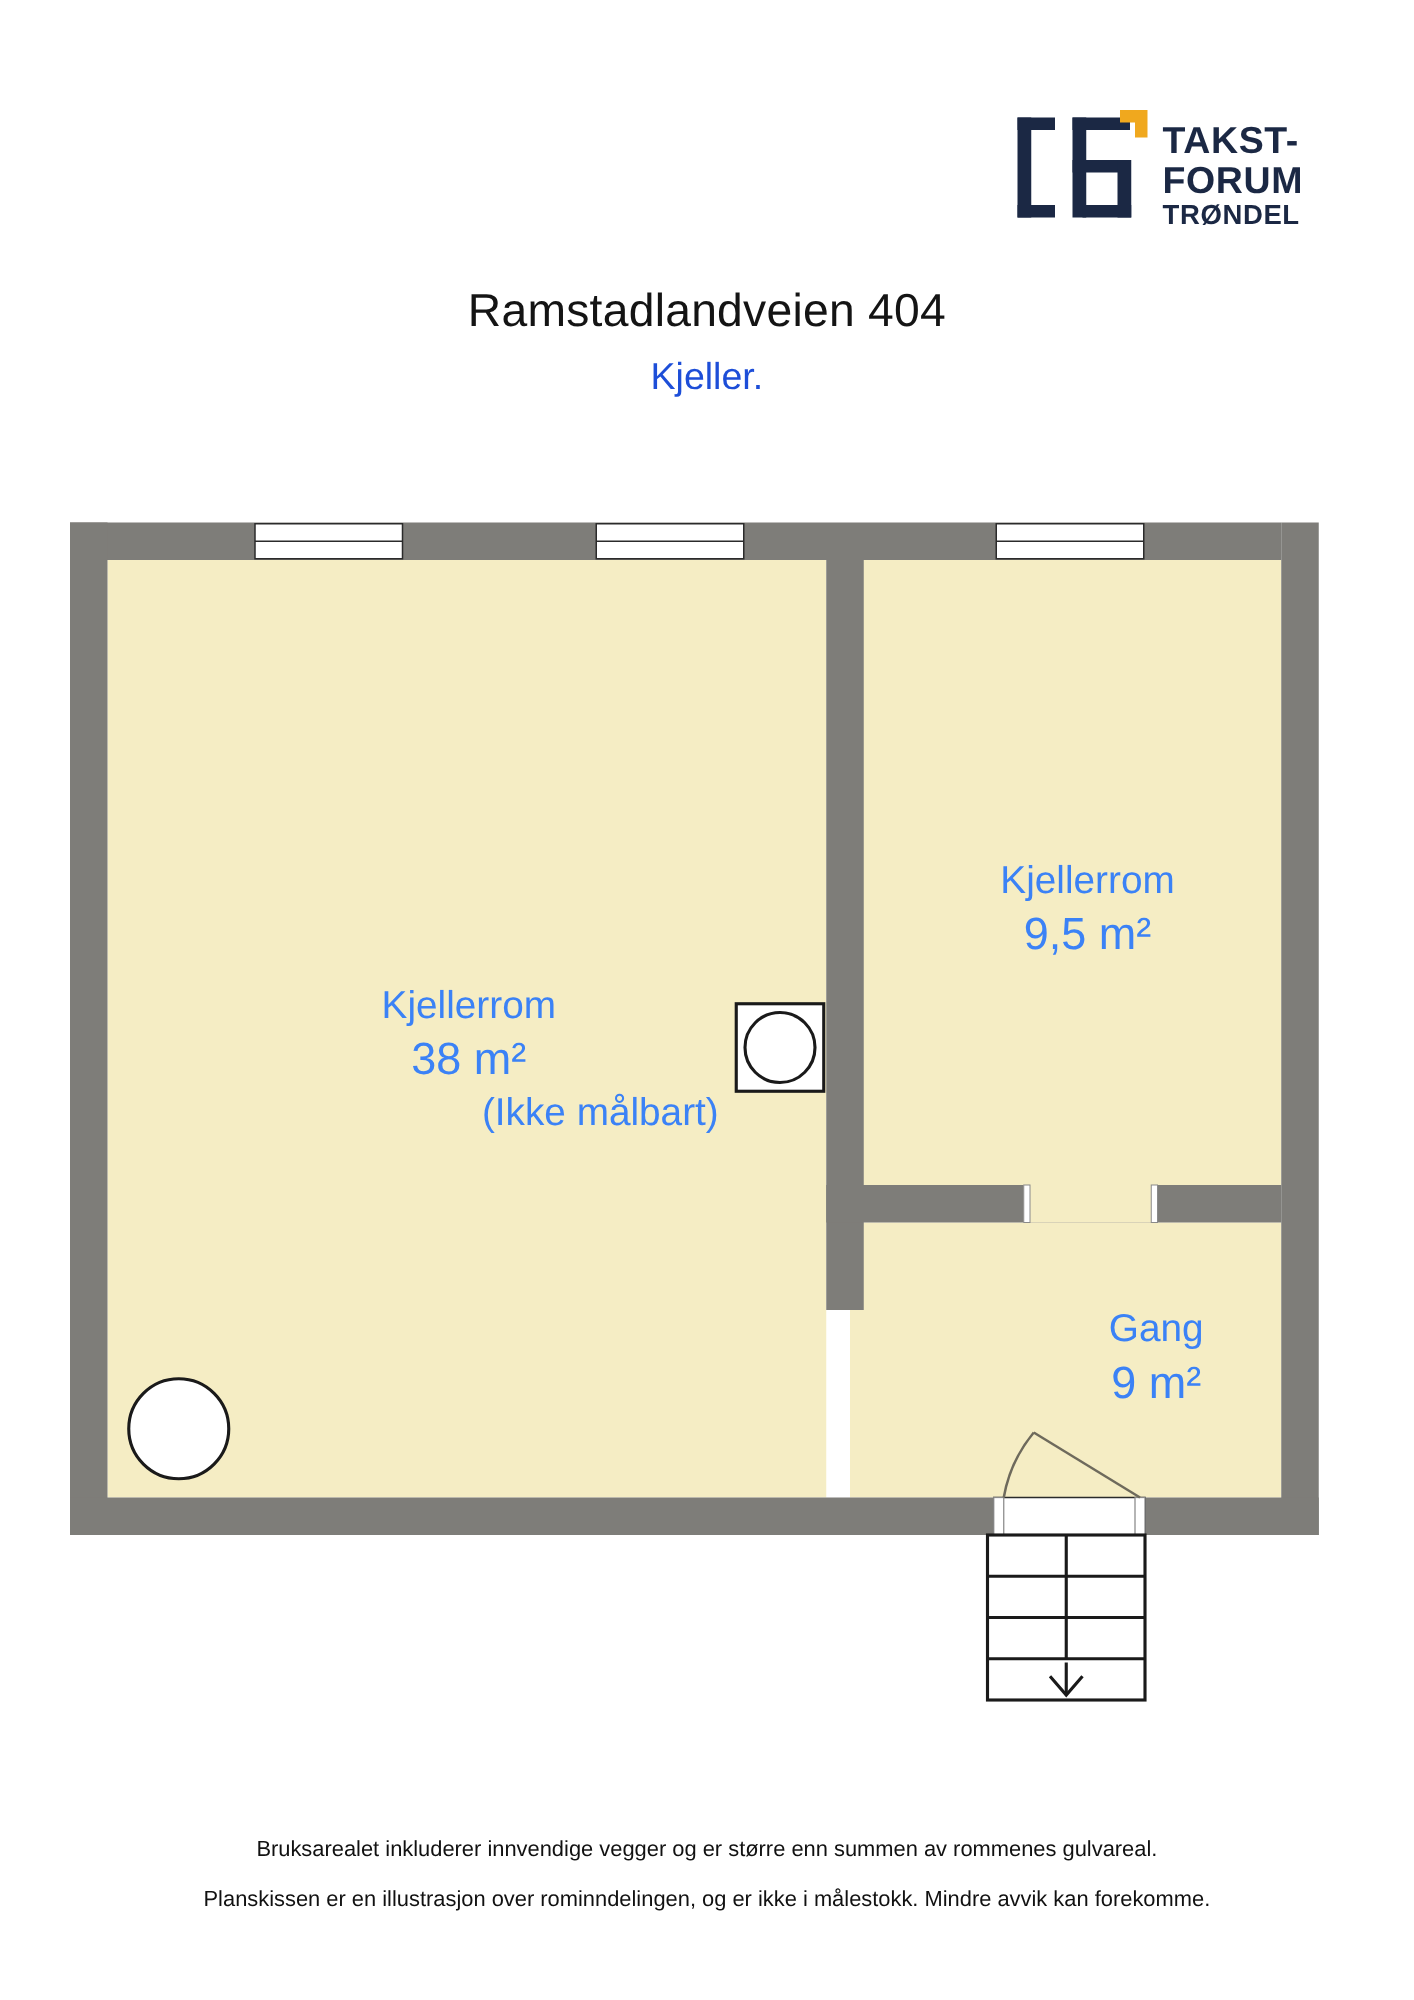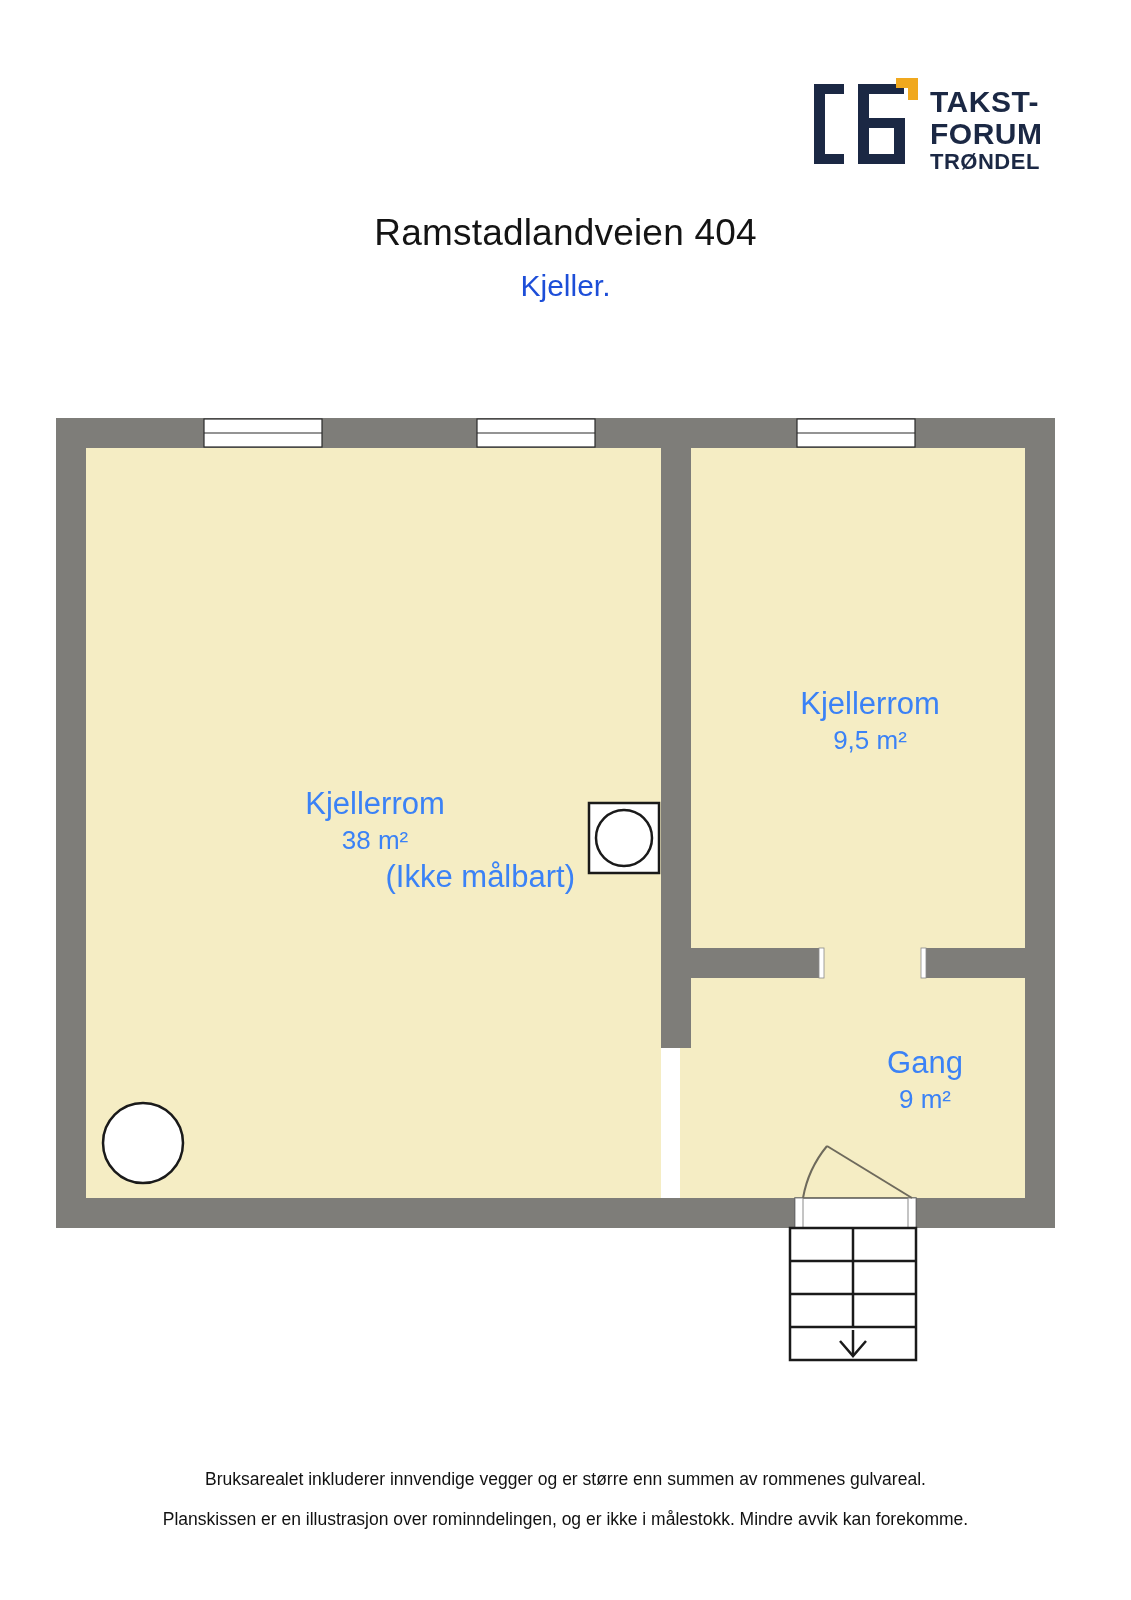--- a/index.html
+++ b/index.html
@@ -14,31 +14,31 @@
     position: relative;
     font-family: "Liberation Sans", sans-serif;
     color: #1a1a1a;
     overflow: hidden;
   }
 
   
   #logo {
     position: absolute;
     left: 810px;
-    top: 68px;
+    top: 78px;
     width: 230px;
     height: 108px;
   }
   #logo svg { display: block; }
 
   
   #title-block {
     position: absolute;
     left: 0;
-    top: 212px;
+    top: 228px;
     width: 1131px;
     text-align: center;
   }
   #page-title {
     font-size: 37px;
     font-weight: 400;
     letter-spacing: 0.2px;
     line-height: 1.15;
     margin: 0;
     color: #141414;
@@ -63,21 +63,21 @@
 
   
   .room-label {
     position: absolute;
     text-align: center;
     color: #3b82f6;
     line-height: 1.28;
     white-space: nowrap;
   }
   .room-label .r-name { font-size: 31px; }
-  .room-label .r-area { font-size: 26px; }
+  .room-label .r-area { font-size: 36px; }
   .room-label .r-note { font-size: 31px; text-align: right; }
 
   #label-kjellerrom-stor {
     left: 175px;
     top: 784px;
     width: 400px;
   }
   #label-kjellerrom-liten {
     left: 745px;
     top: 684px;

